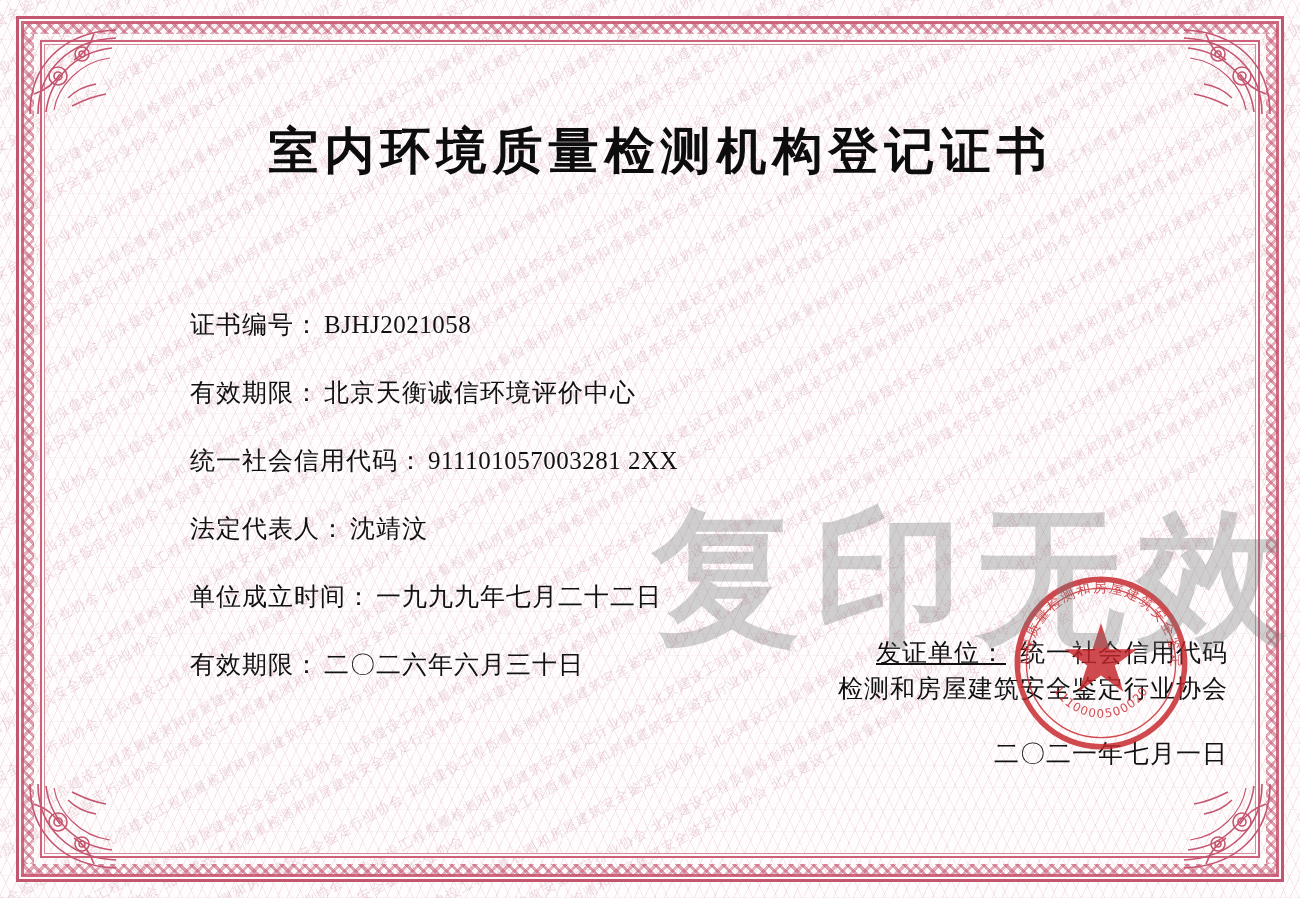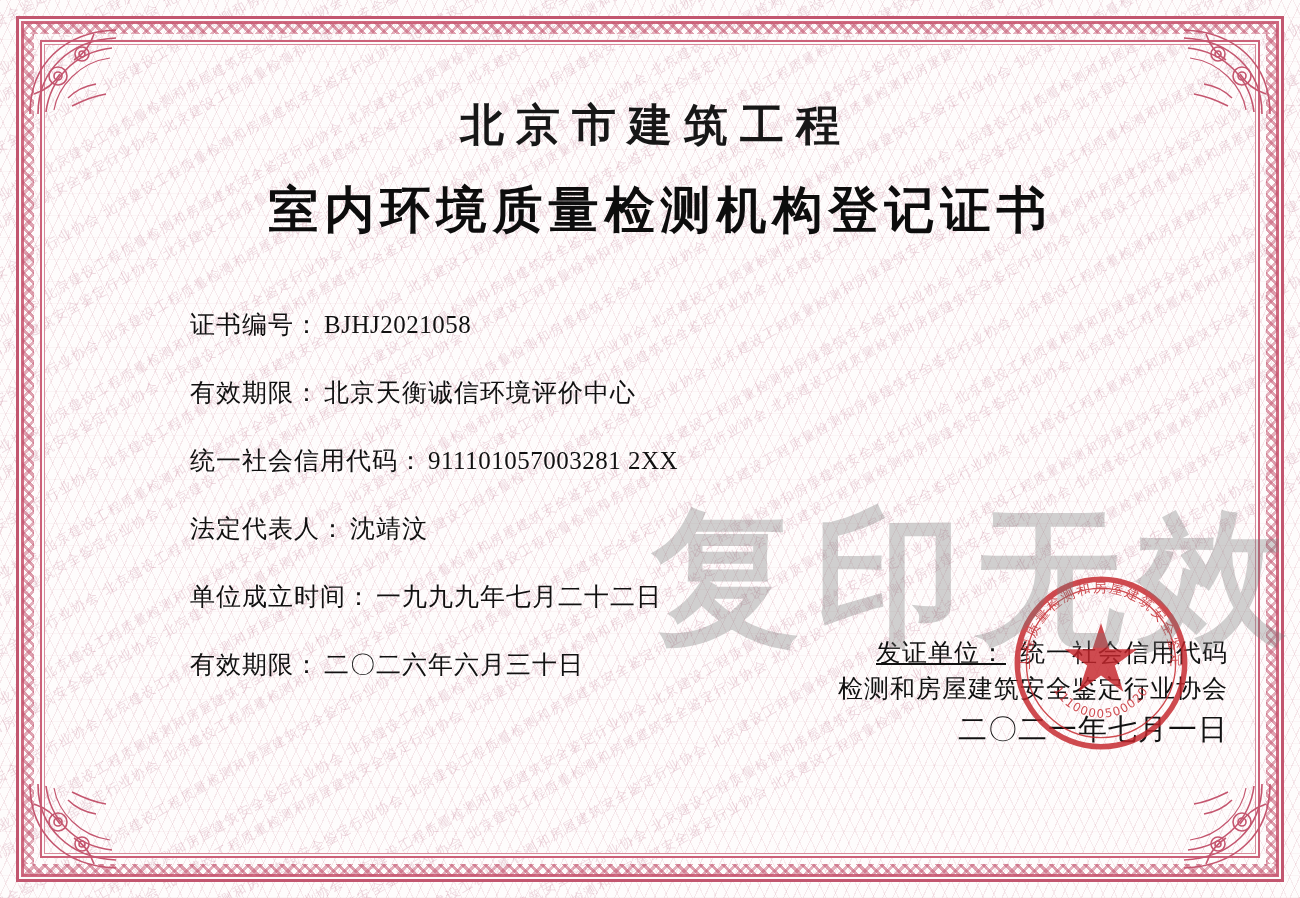--- a/index.html
+++ b/index.html
@@ -144,21 +144,22 @@
     top: 635px;
     width: 470px;
     text-align: right;
     font-size: 25px;
     color: #111111;
     letter-spacing: 1px;
     line-height: 1.45;
   }
   .issuer-line1 .issuer-label { margin-right: 14px; text-decoration: underline; }
   .issuer-date {
-    font-size: 29px;
+    margin-top: 28px;
+    font-size: 25px;
     letter-spacing: 1px;
   }
 
   
   .seal {
     position: absolute;
     right: 108px;
     top: 572px;
     width: 182px;
     height: 182px;
@@ -288,21 +289,20 @@
       <circle cx="58" cy="30" r="7"></circle>
       <circle cx="58" cy="30" r="3"></circle>
       <path d="M44 74 C52 66 60 62 72 60"></path>
       <path d="M48 82 C60 76 70 72 82 70"></path>
       <path d="M10 70 C22 66 30 60 36 50"></path>
       <path d="M70 10 C66 22 60 30 50 36"></path>
     </g>
   </svg>
 
   <div class="title-block">
-    <div class="title-main">北京市建筑工程</div>
     <div class="title-sub">室内环境质量检测机构登记证书</div>
   </div>
 
   <div class="fields" id="fieldsContainer">
       <div class="field-row"><span class="field-label">证书编号：</span><span class="field-value latin">BJHJ2021058</span></div>
       <div class="field-row"><span class="field-label">有效期限：</span><span class="field-value">北京天衡诚信环境评价中心</span></div>
       <div class="field-row"><span class="field-label">统一社会信用代码：</span><span class="field-value latin">911101057003281 2XX</span></div>
       <div class="field-row"><span class="field-label">法定代表人：</span><span class="field-value">沈靖汶</span></div>
       <div class="field-row"><span class="field-label">单位成立时间：</span><span class="field-value">一九九九年七月二十二日</span></div>
       <div class="field-row"><span class="field-label">有效期限：</span><span class="field-value">二〇二六年六月三十日</span></div>

